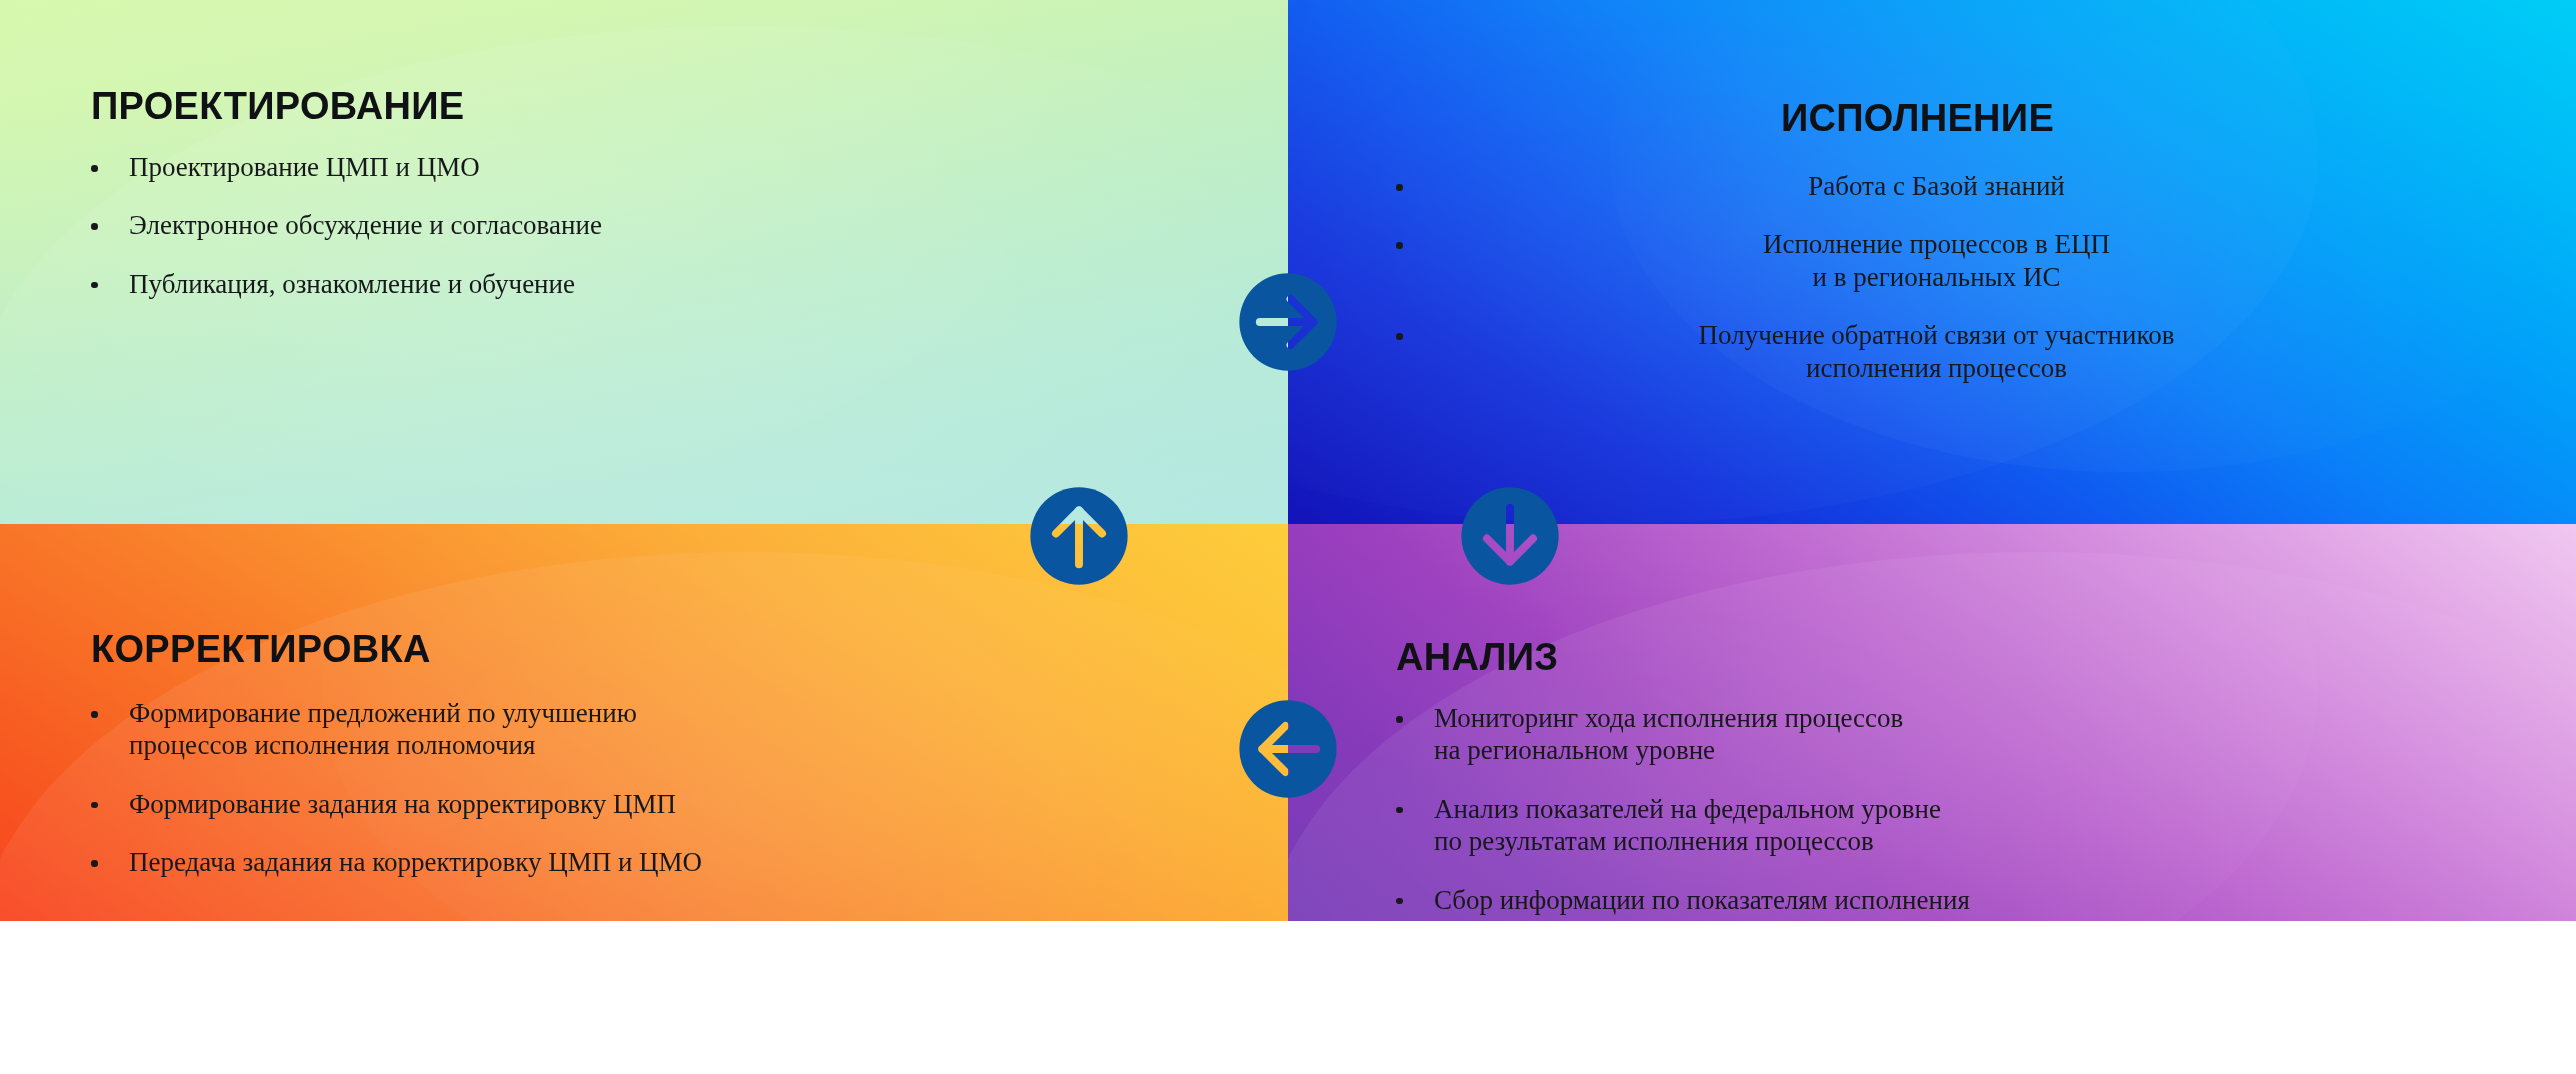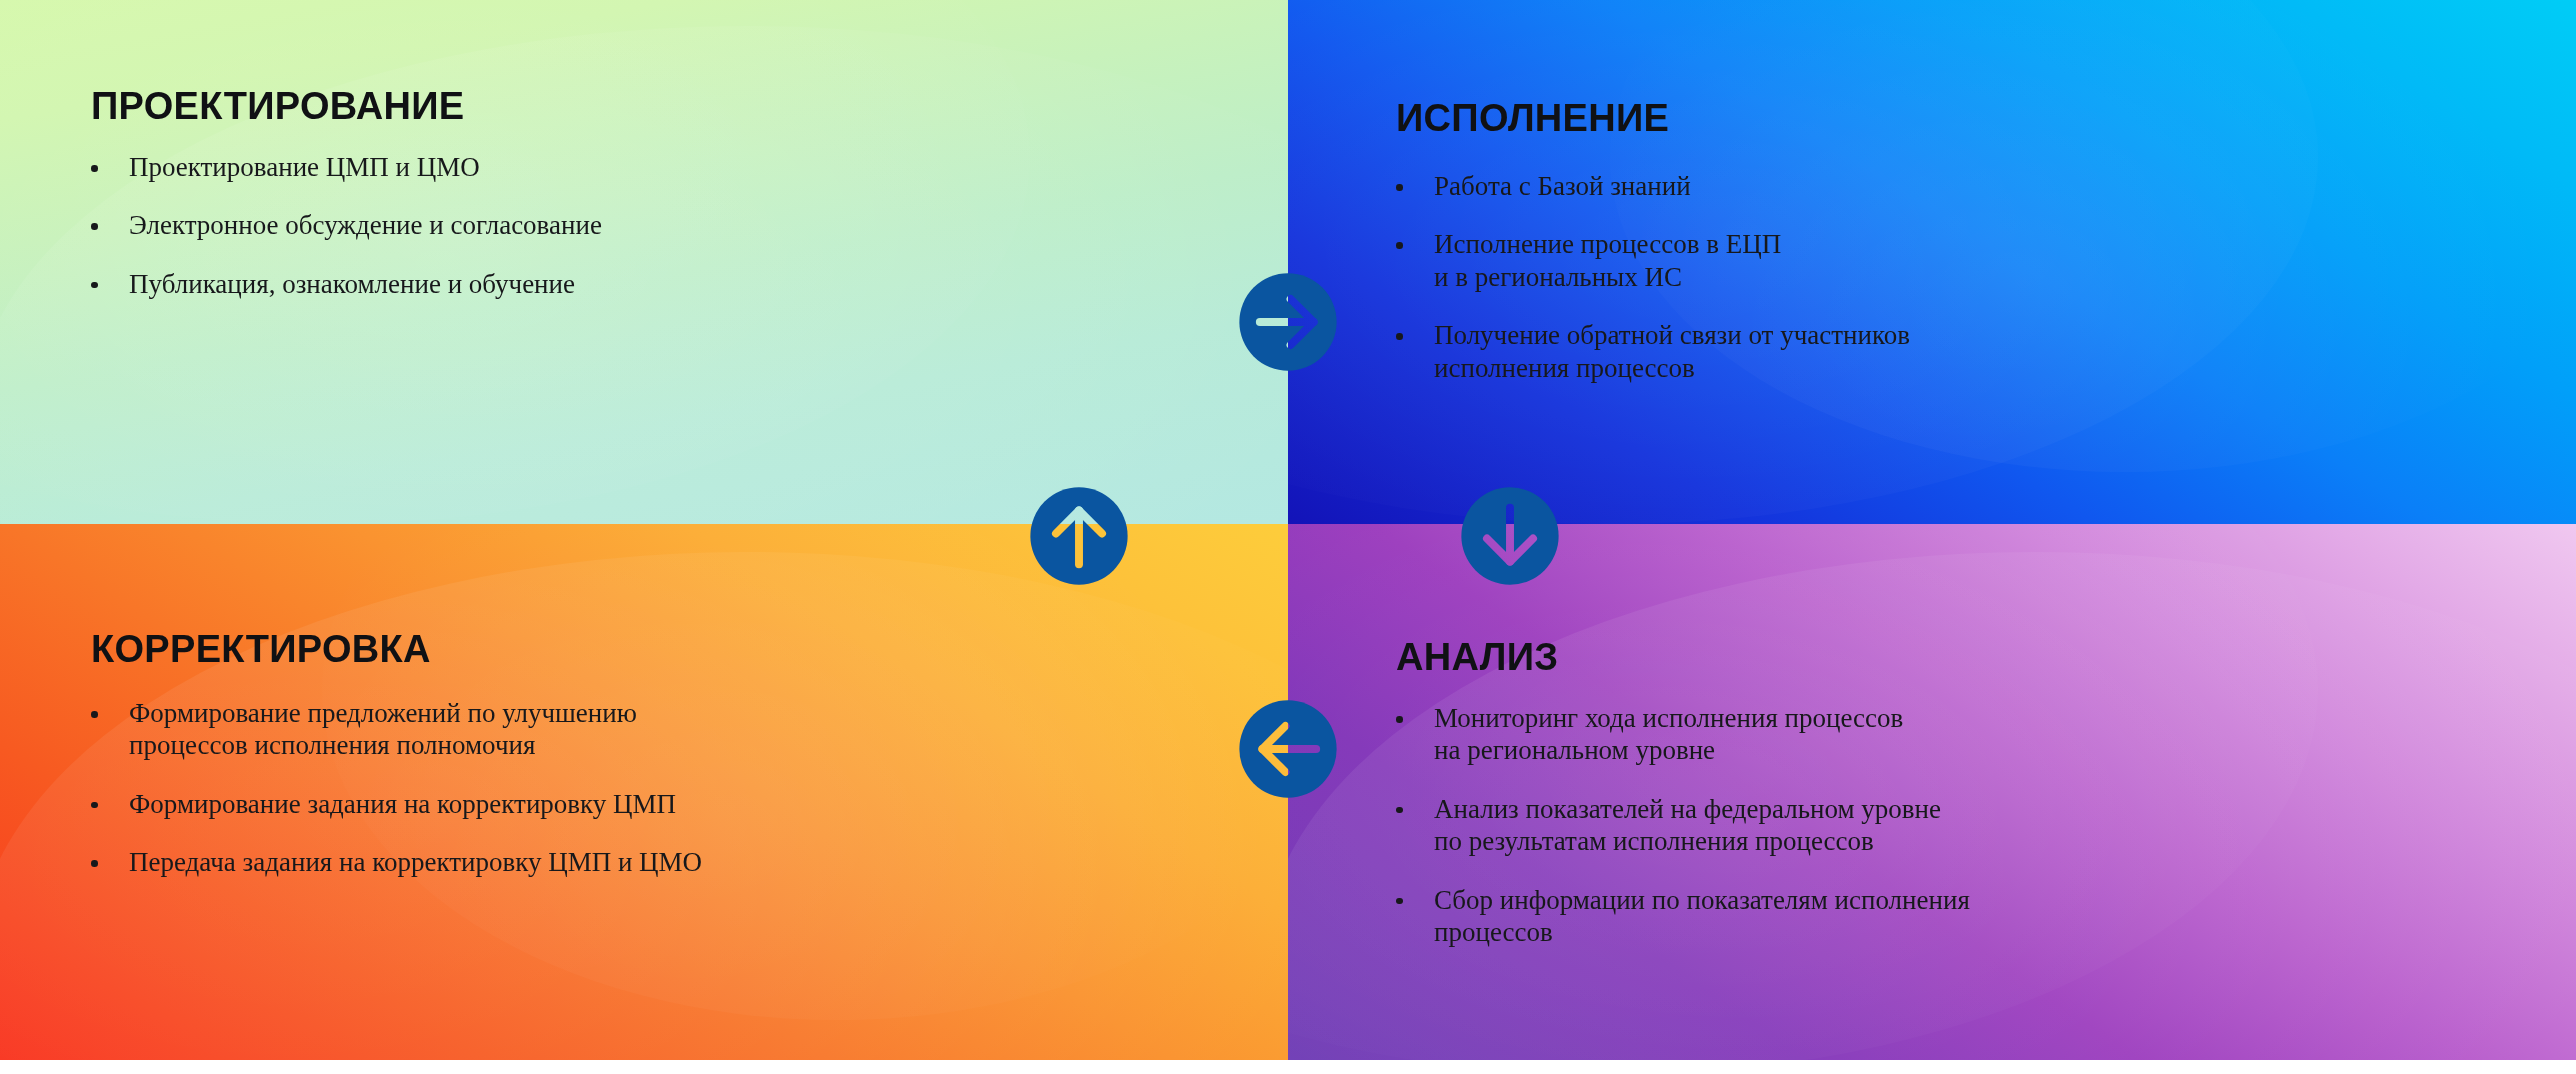--- a/index.html
+++ b/index.html
@@ -7,21 +7,21 @@
   html, body {
     width:2576px; height:1075px;
     overflow:hidden;
     background:#ffffff;
     font-family:"Liberation Sans", sans-serif;
   }
 
   #slide {
     position:relative;
     width:2576px;
-    height:1060px;
+    height:921px;
     overflow:hidden;
   }
 
   
   .quad {
     position:absolute;
     overflow:hidden;
   }
   .quad-inner {
     position:absolute;
@@ -139,21 +139,21 @@
     height:6.5px;
     background:#17181b;
     border-radius:50%;
   }
   .bullets li .txt { display:block; white-space:pre-line; }
 
   
   #b-design  { left:91px;  top:87px;  width:978px; }
   #b-design  .bullets { margin-top:18px; }
 
-  #b-execute { left:1396px; top:99px;  width:1043px; }
+  #b-execute { left:1396px; top:99px;  width:1043px;text-align:center; }
   #b-execute .bullets { margin-top:33px; }
 
   #b-correct { left:91px;  top:630px;  width:1043px; }
   #b-correct .bullets { margin-top:29px; }
 
   #b-analyze { left:1396px; top:638px;  width:1043px; }
   #b-analyze .bullets { margin-top:17px; }
 
   
   .badge {

